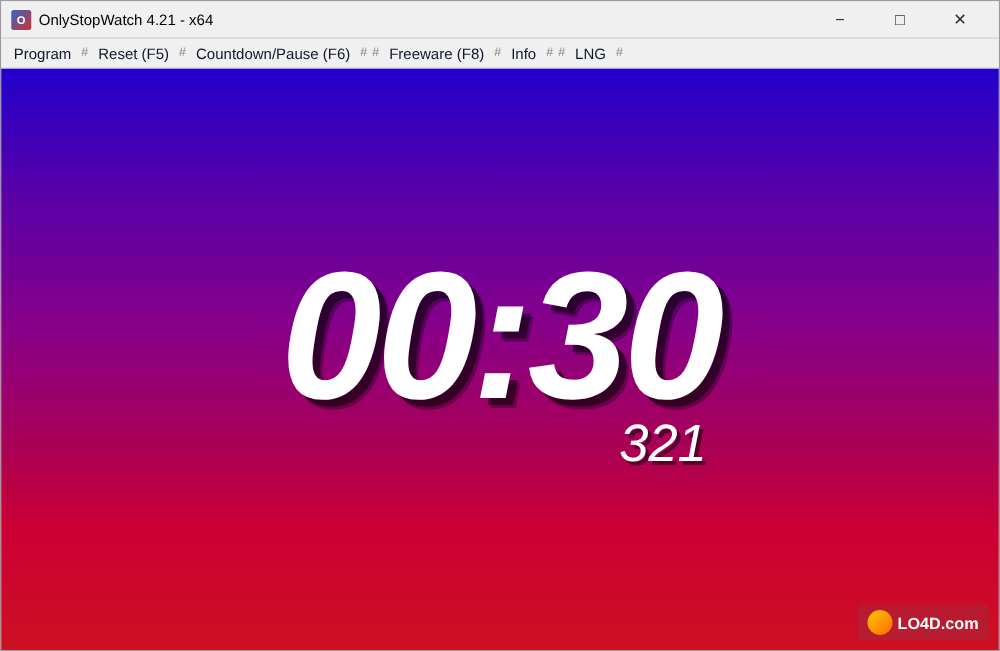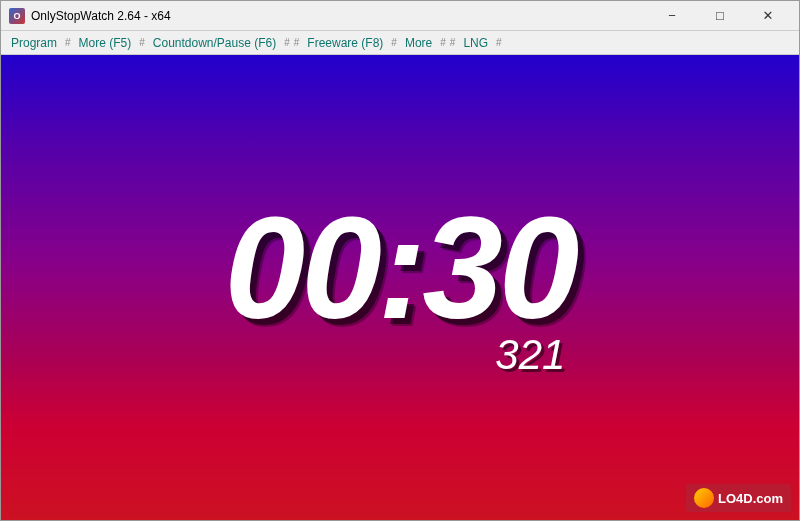--- a/index.html
+++ b/index.html
@@ -82,21 +82,21 @@
       padding: 0 4px;
       border-bottom: 1px solid #ccc;
       flex-shrink: 0;
       font-size: 12px;
     }
 
     .menu-item {
       padding: 2px 6px;
       cursor: pointer;
       white-space: nowrap;
-      color: #0f766e;
+      color: #0f172a;
       display: flex;
       align-items: center;
       gap: 3px;
     }
 
     .menu-separator {
       color: #888;
       font-size: 10px;
       padding: 0 2px;
     }
@@ -177,40 +177,40 @@
 </head>
 <body>
 
 <div class="window">
 
   <div class="title-bar">
     <div class="title-bar-left">
       <div class="title-icon">
         <span>O</span>
       </div>
-      <span class="title-text">OnlyStopWatch 2.64 - x64</span>
+      <span class="title-text">OnlyStopWatch 4.21 - x64</span>
     </div>
     <div class="title-bar-controls">
       <button class="title-btn">−</button>
       <button class="title-btn">□</button>
       <button class="title-btn close">✕</button>
     </div>
   </div>
 
   <div class="menu-bar">
     <span class="menu-item">Program</span>
     <span class="menu-separator">#</span>
-    <span class="menu-item">More (F5)</span>
+    <span class="menu-item">Reset (F5)</span>
     <span class="menu-separator">#</span>
     <span class="menu-item">Countdown/Pause (F6)</span>
     <span class="menu-separator">#</span>
     <span class="menu-separator">#</span>
     <span class="menu-item">Freeware (F8)</span>
     <span class="menu-separator">#</span>
-    <span class="menu-item">More</span>
+    <span class="menu-item">Info</span>
     <span class="menu-separator">#</span>
     <span class="menu-separator">#</span>
     <span class="menu-item">LNG</span>
     <span class="menu-separator">#</span>
   </div>
 
   <div class="main-content">
     <div class="timer-display">
       <div class="timer-main">00:30</div>
       <div class="timer-sub">321</div>

